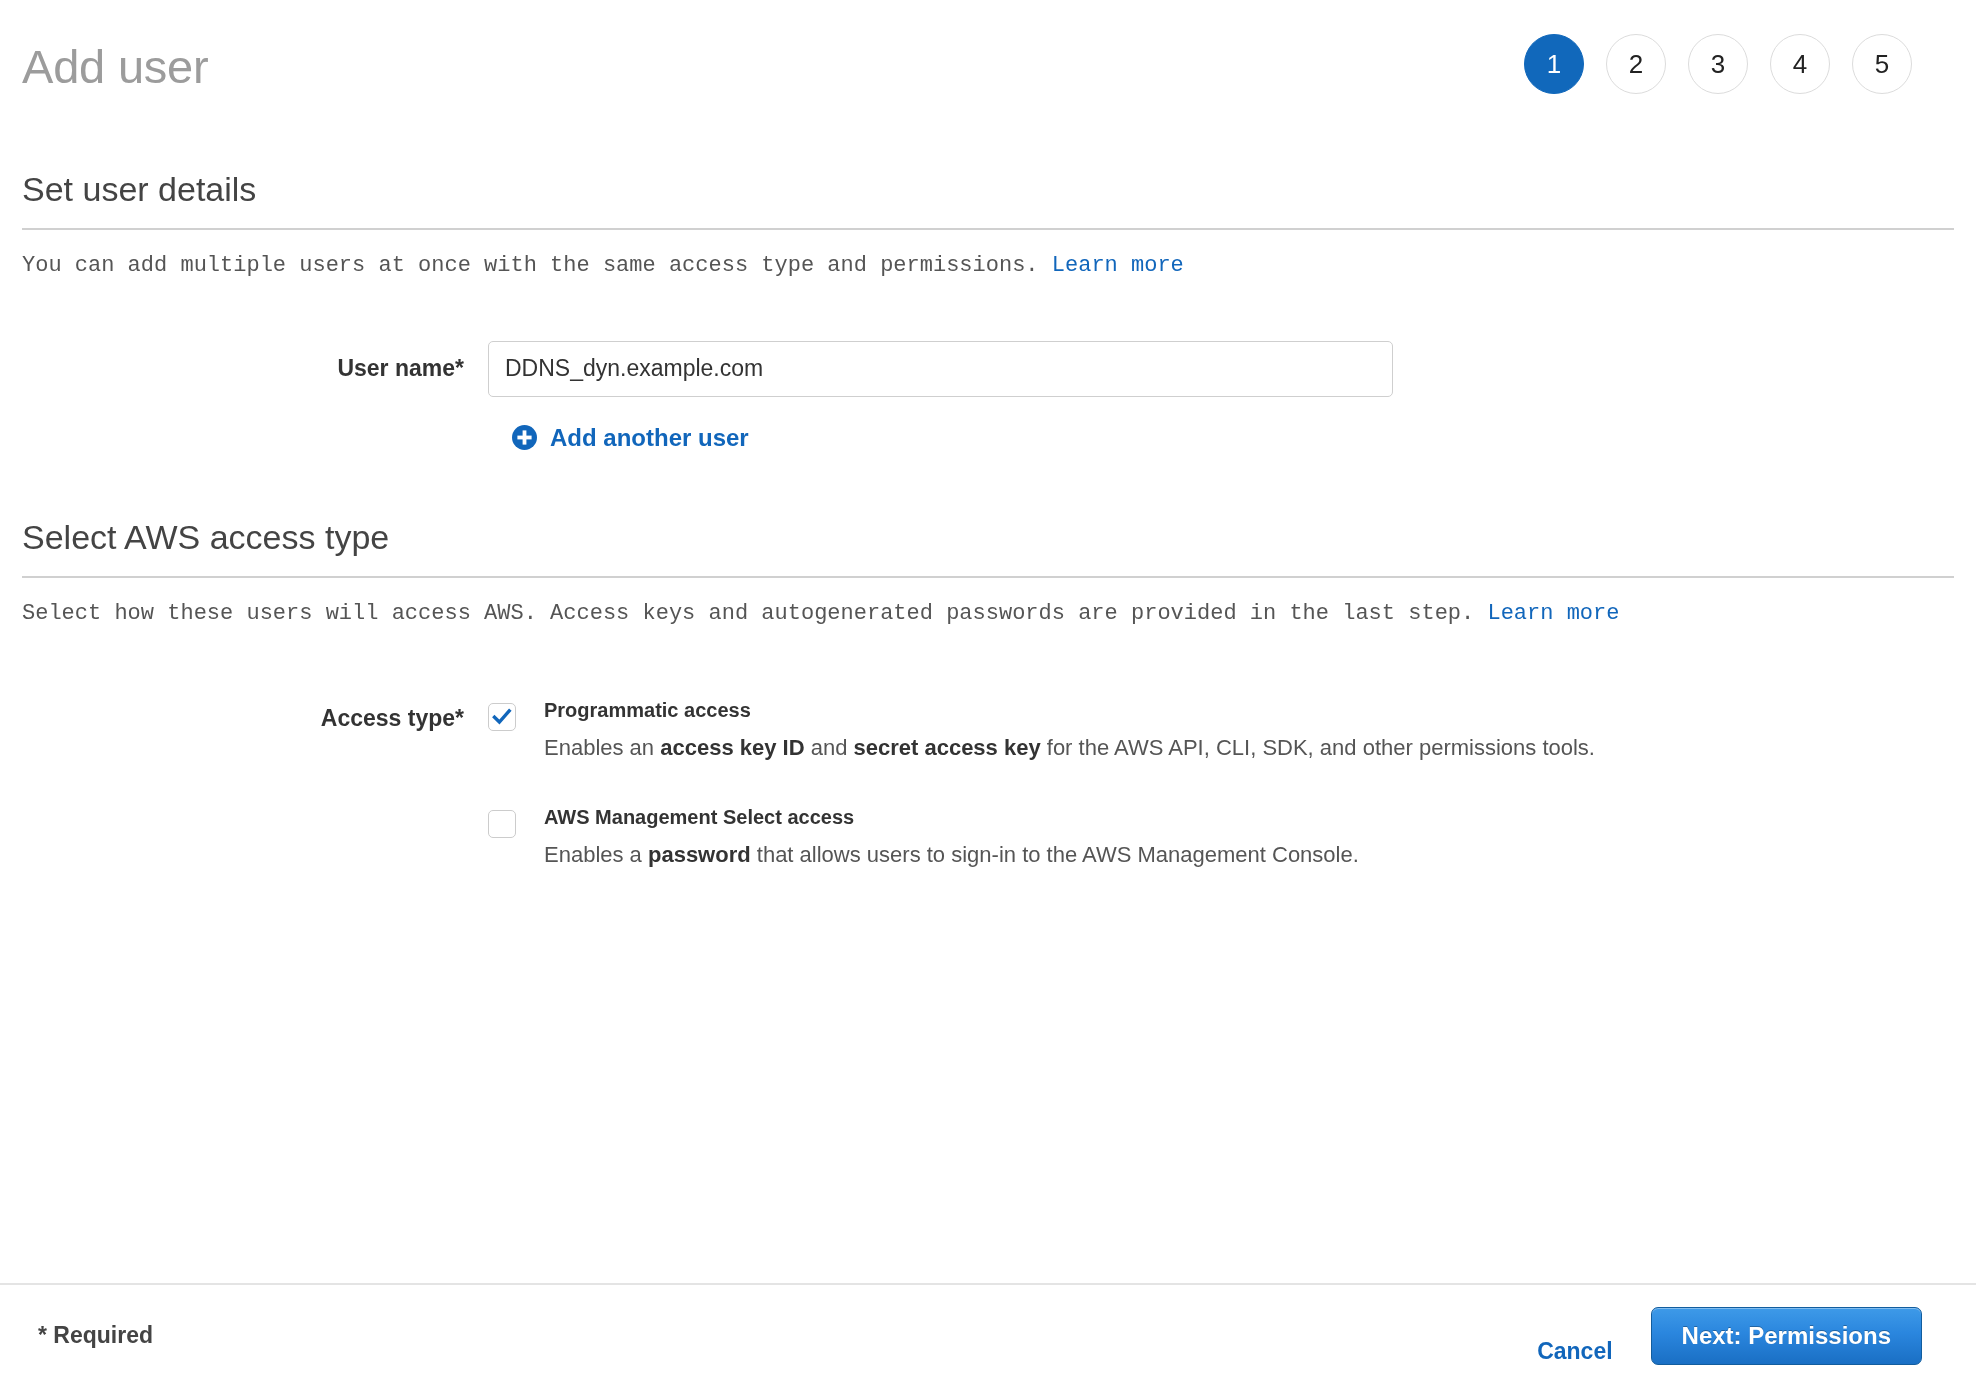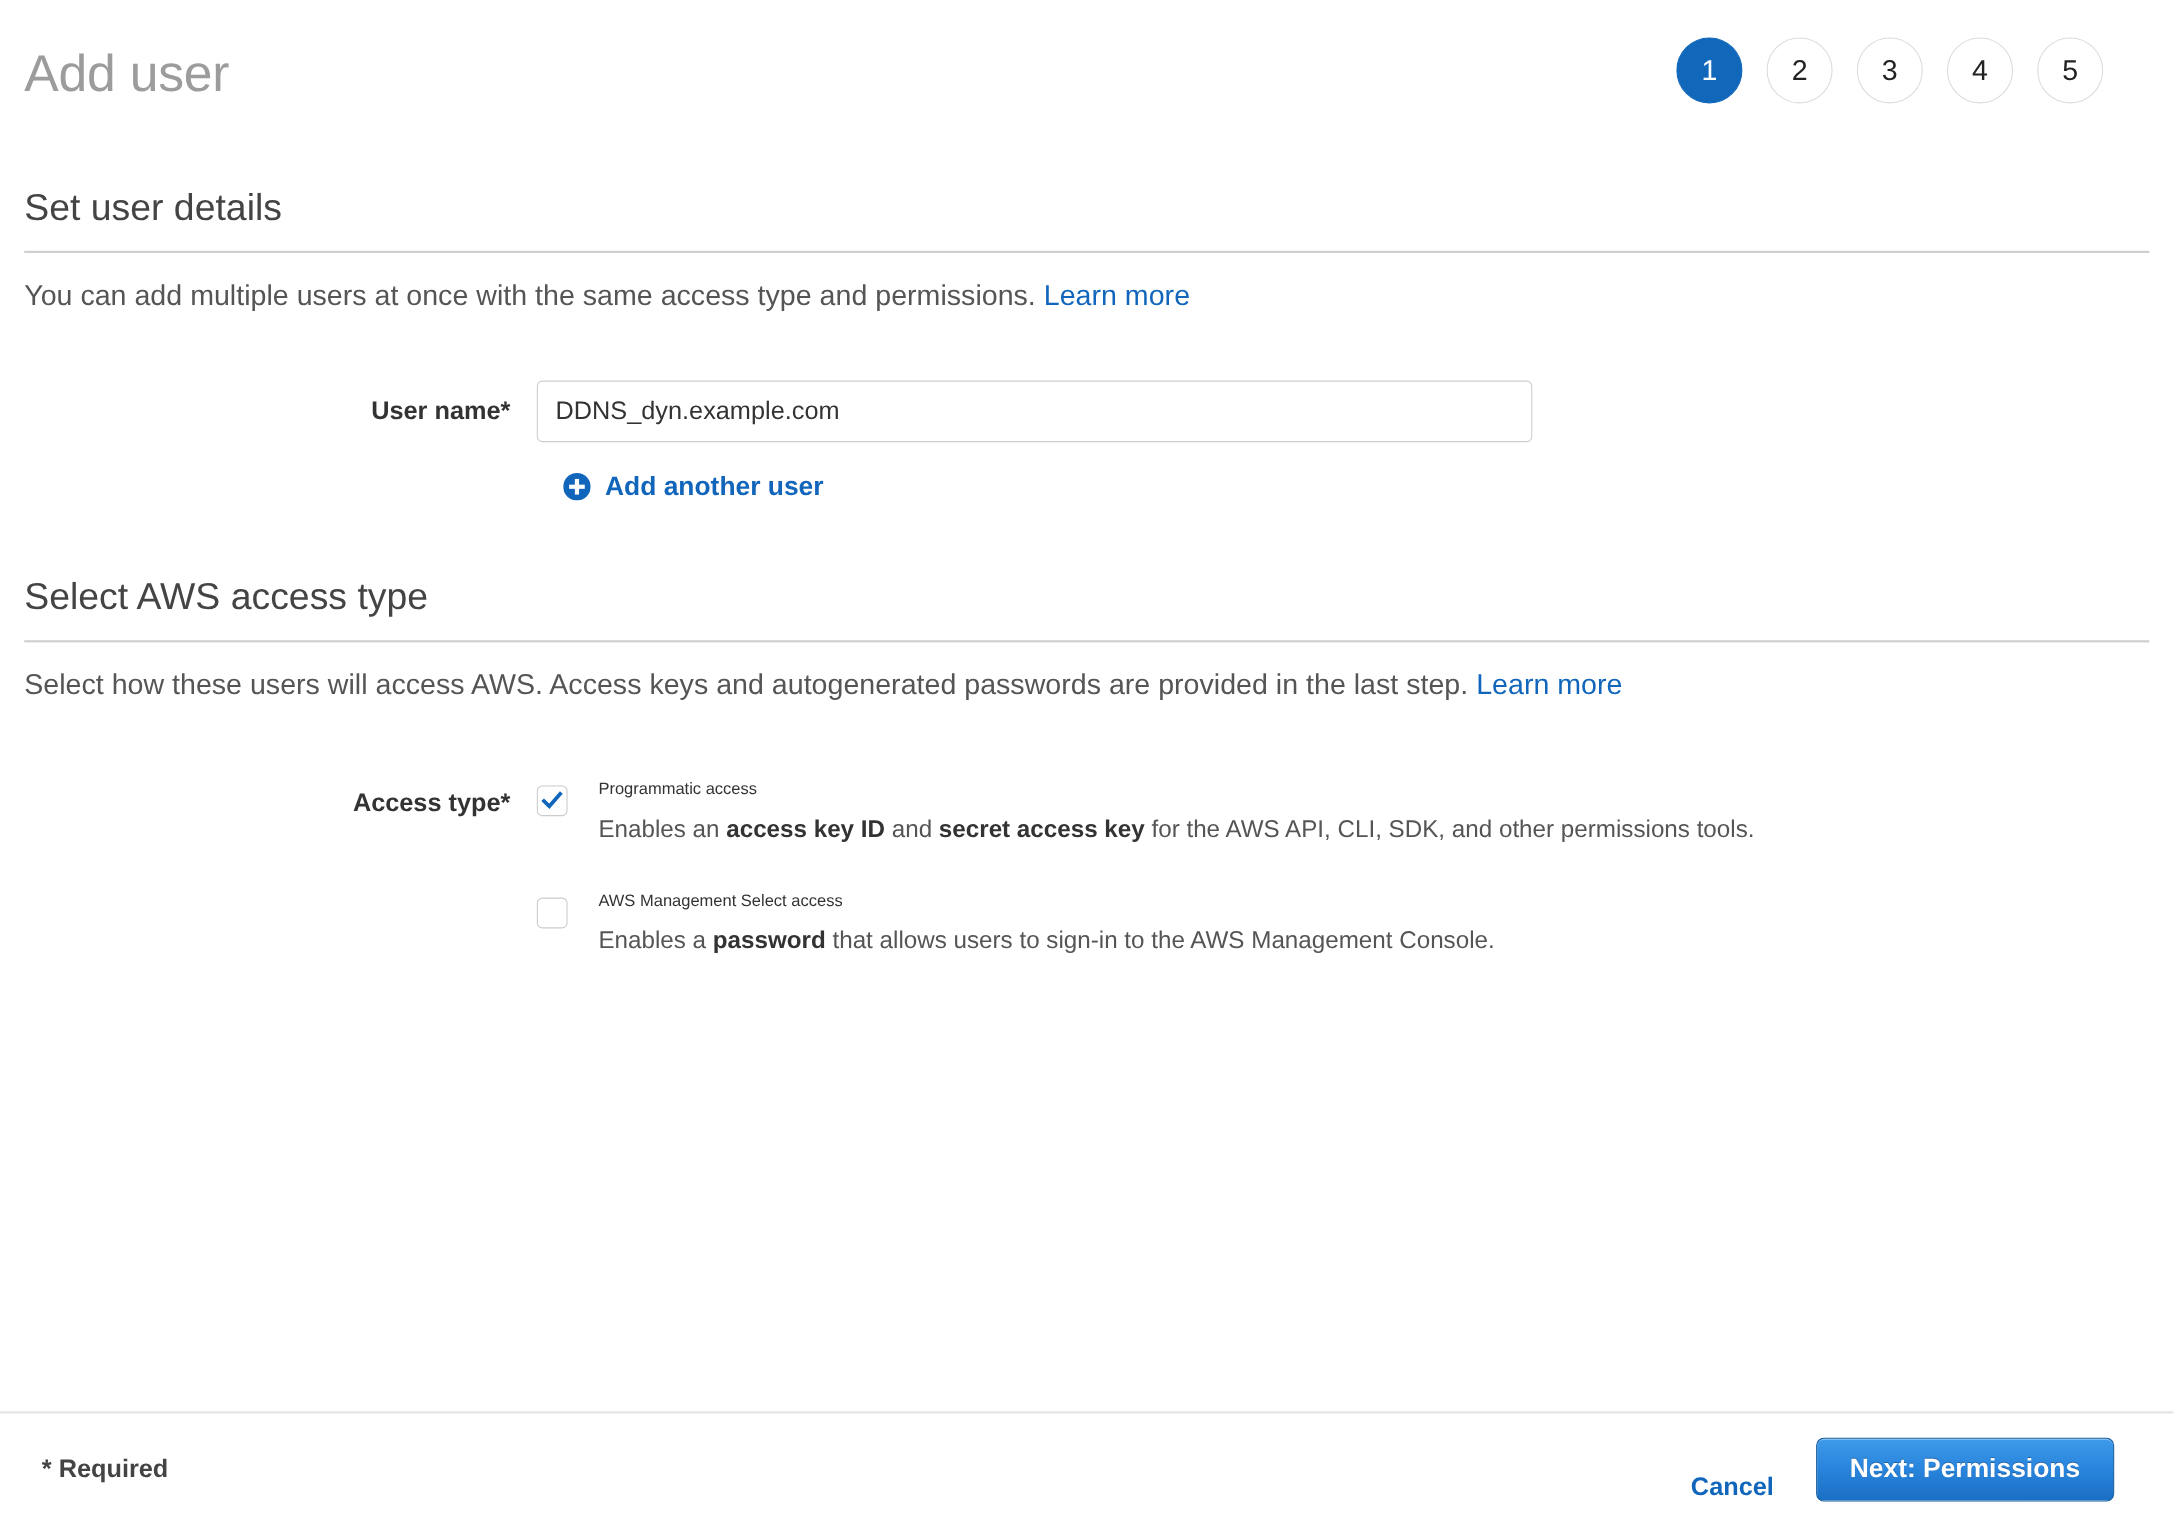--- a/index.html
+++ b/index.html
@@ -80,24 +80,25 @@
     line-height: 1;
     margin: 44px 0 0 0;
   }
   .hr {
     height: 2px;
     background: #d0d0d0;
     margin-top: 22px;
     width: 1932px;
   }
   .section-desc {
-    font-size: 26px;
+    font-size: 22px;
     color: #555555;
     margin-top: 22px;
     line-height: 1.3;
+    font-family: Liberation Mono, monospace;
   }
   a.link {
     color: #1166bb;
     text-decoration: none;
   }
 
   
   .form-row {
     display: flex;
     align-items: flex-start;
@@ -183,22 +184,22 @@
     margin-top: 4px;
     display: flex;
     align-items: center;
     justify-content: center;
   }
   .cb-body {
     margin-left: 28px;
     max-width: 1060px;
   }
   .cb-title {
-    font-size: 15px;
-    font-weight: normal;
+    font-size: 20px;
+    font-weight: bold;
     color: #333333;
     line-height: 1.1;
   }
   .cb-desc {
     font-size: 22px;
     color: #555555;
     line-height: 1.5;
     margin-top: 10px;
   }
   .cb-desc b { color: #333333; }

